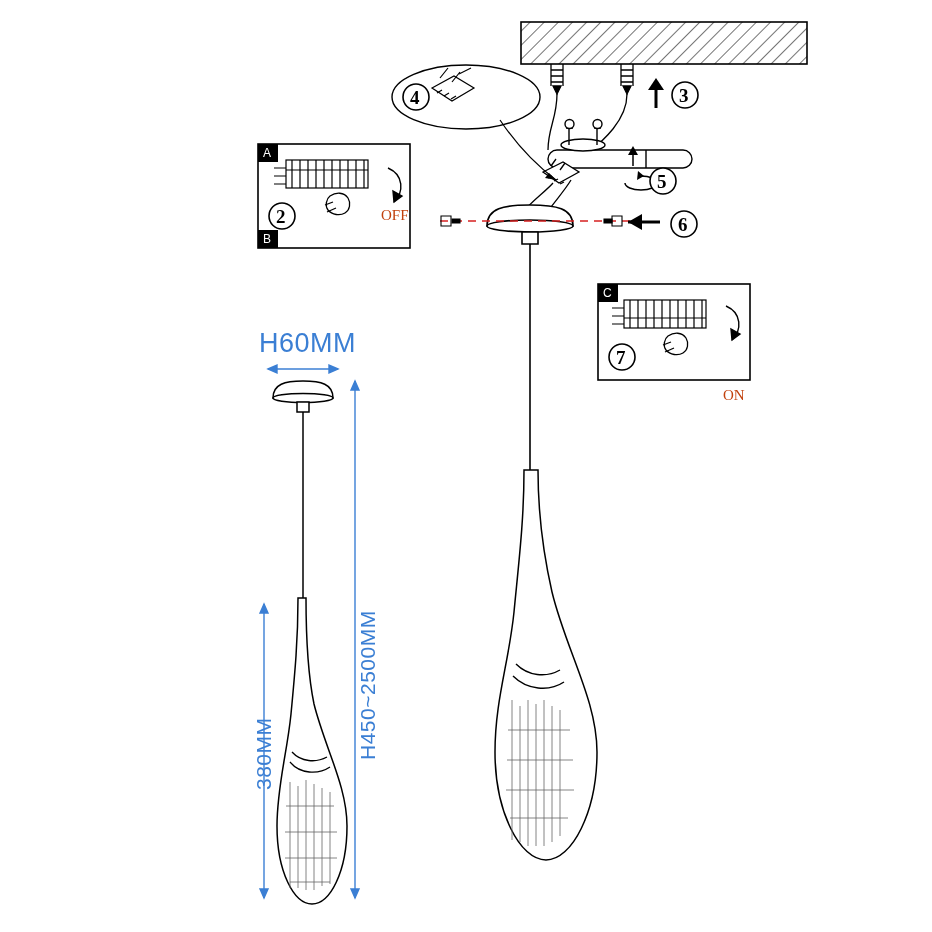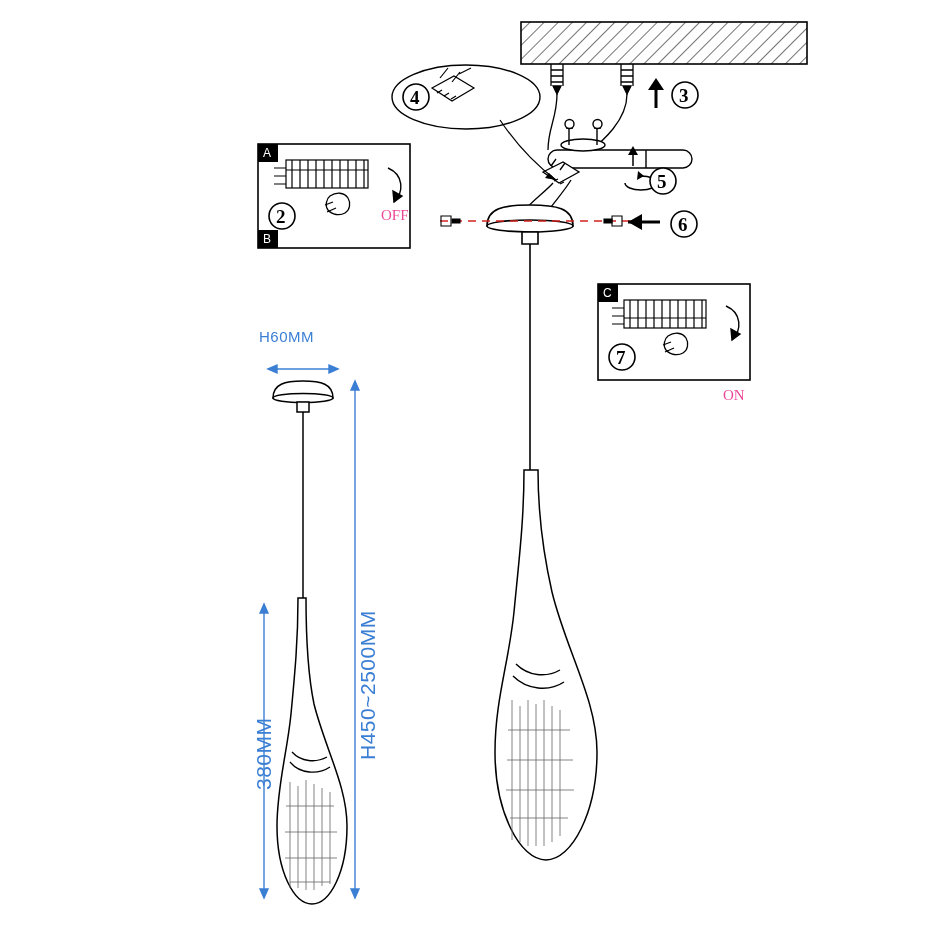--- a/index.html
+++ b/index.html
@@ -27,33 +27,33 @@
     width: 932px;
     height: 932px;
   }
   .lbl {
     position: absolute;
     font-family: "Liberation Sans", sans-serif;
     white-space: nowrap;
   }
   .dim-label {
     color: #3b7fd4;
-    font-size: 15px;
+    font-size: 27px;
     letter-spacing: 0.5px;
   }
   .dim-label-vert {
     color: #3b7fd4;
     font-size: 21px;
     letter-spacing: 0.5px;
     transform-origin: left top;
     transform: rotate(-90deg);
   }
   .switch-word {
     font-size: 15px;
-    color: #ec4899;
+    color: #c2410c;
     font-family: "Liberation Serif", serif;
   }
   .panel-letter {
     font-size: 12px;
     color: #ffffff;
     font-family: "Liberation Sans", sans-serif;
   }
   .step-num {
     font-size: 19px;
     font-weight: bold;

